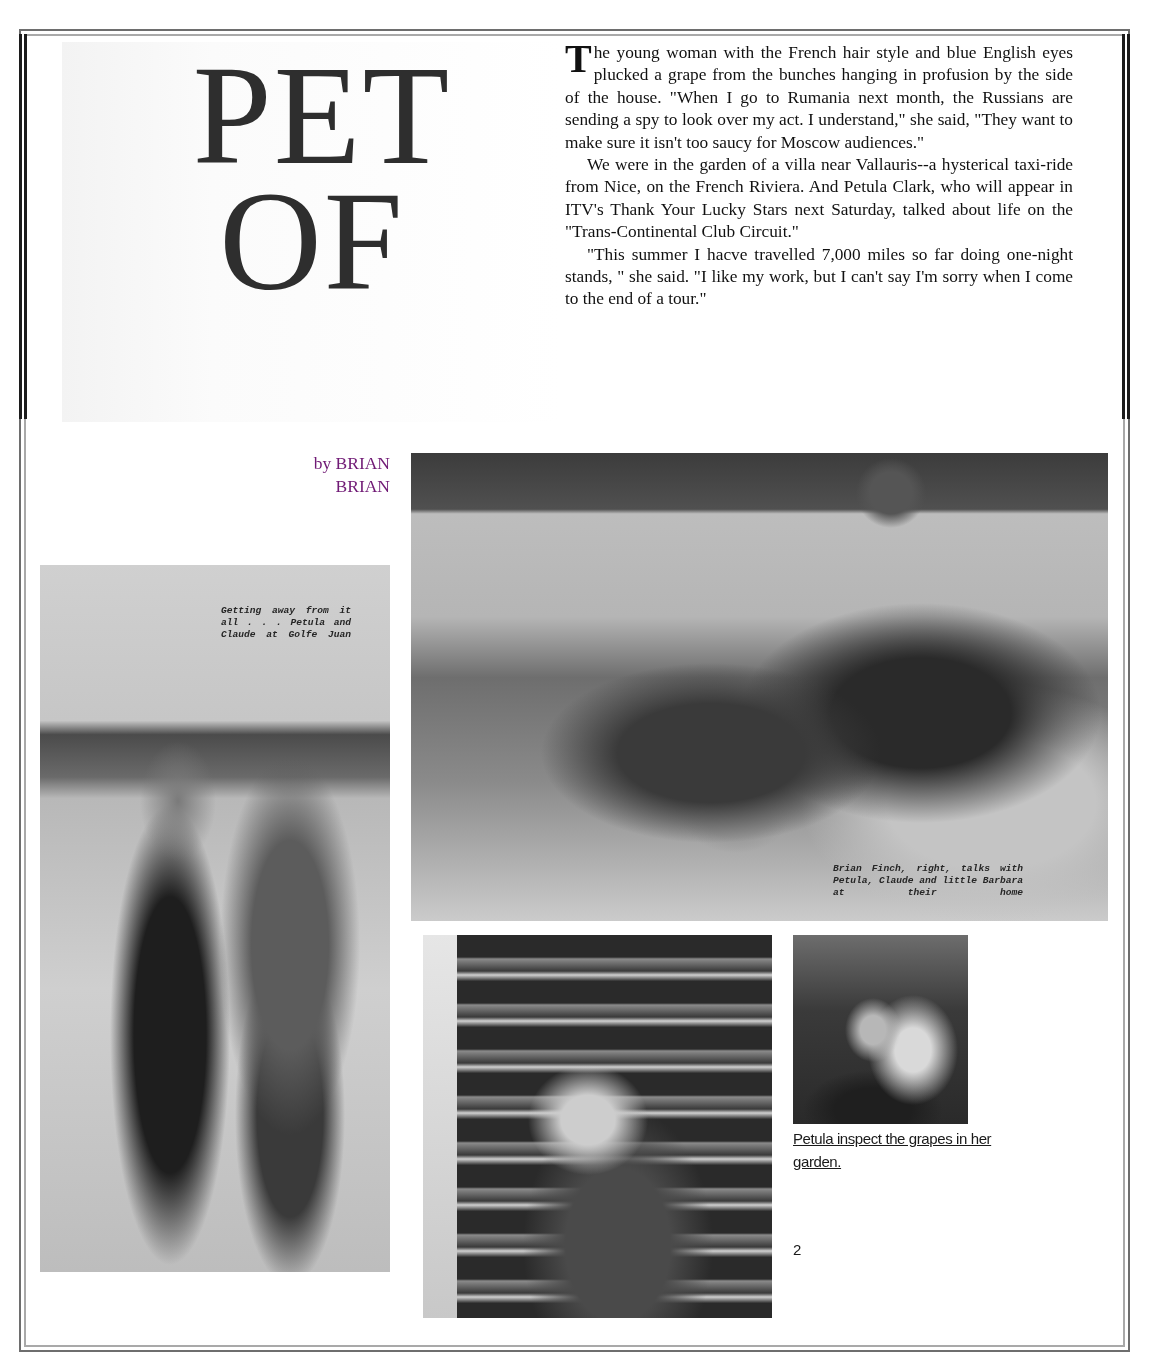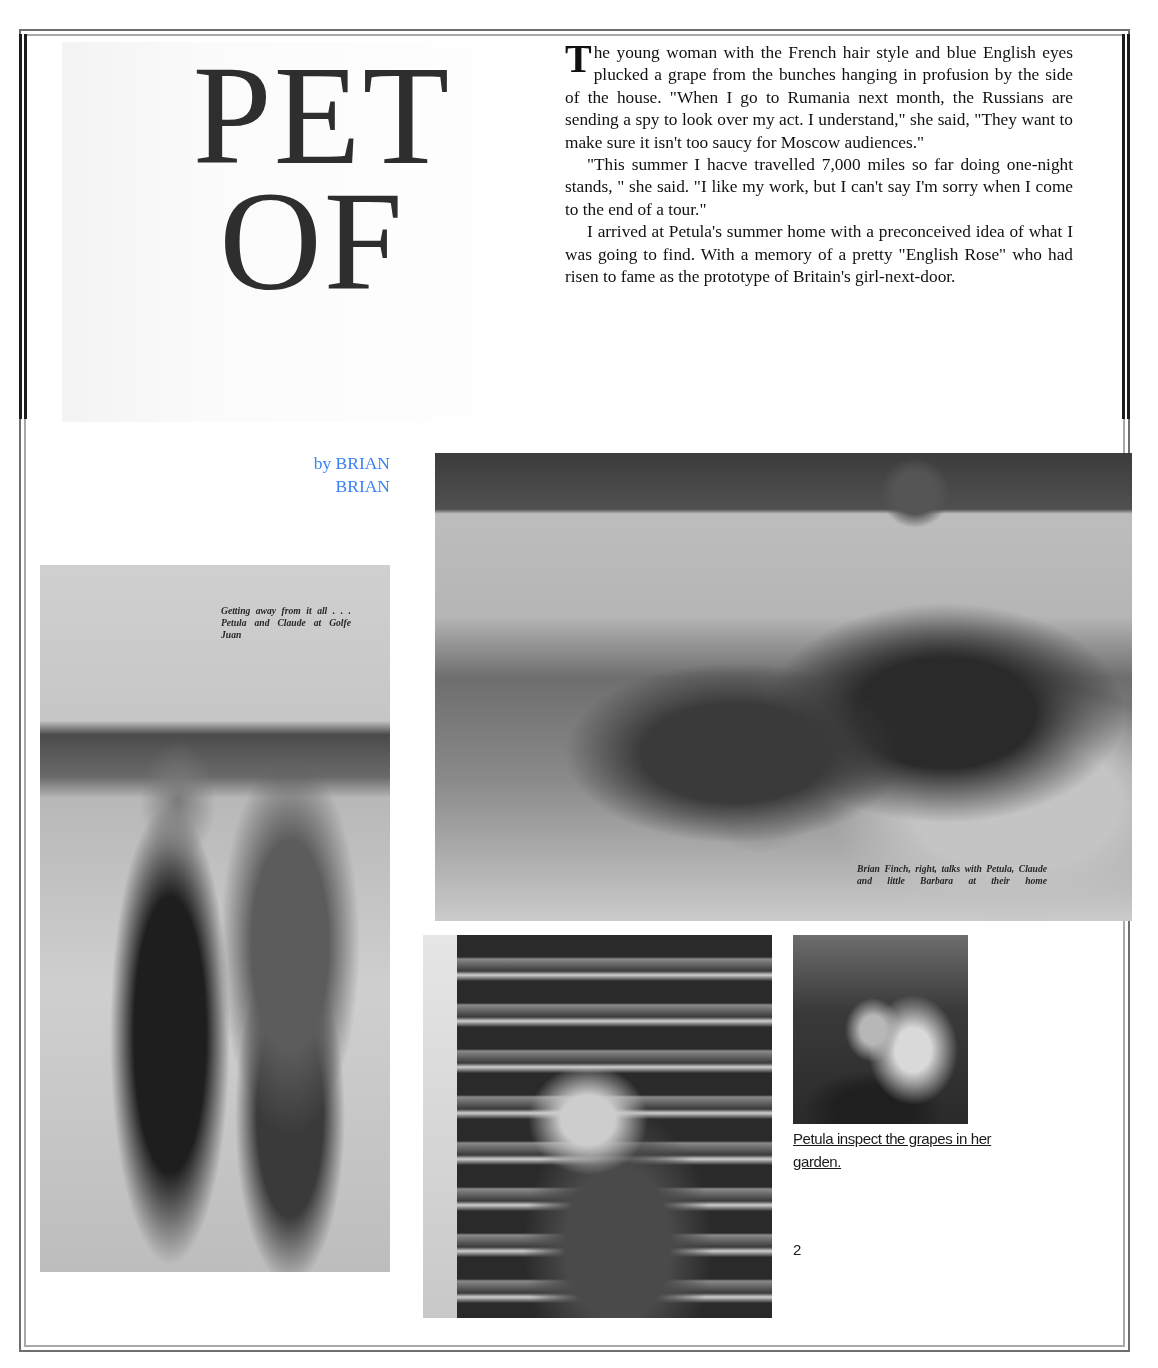--- a/index.html
+++ b/index.html
@@ -17,54 +17,54 @@
   .hl-pet { top: 2px; font-size: 142px; letter-spacing: 2px; padding-left: 10px; }
   .hl-of { top: 128px; font-size: 142px; letter-spacing: 2px; padding-left: 0px; }
   .hl-paris { top: 256px; font-size: 148px; letter-spacing: 1px; padding-left: 20px; }
 
   
   .article { position: absolute; left: 565px; top: 42px; width: 508px; font-family: "Liberation Serif", serif; font-size: 17.3px; line-height: 22.4px; text-align: justify; color: #111; }
   .article p { margin: 0; }
   .article p.indent { text-indent: 22px; }
   .dropcap { font-size: 40px; font-weight: bold; line-height: 30px; float: left; margin: 2px 2px 0 0; }
 
-  .byline { position: absolute; left: 292px; top: 452px; width: 98px; text-align: right; font-family: "Liberation Serif", serif; font-size: 17.5px; line-height: 23px; color: #3b82f6; }
+  .byline { position: absolute; left: 292px; top: 452px; width: 98px; text-align: right; font-family: "Liberation Serif", serif; font-size: 17.5px; line-height: 23px; color: #701a75; }
 
   
   .photo { position: absolute; overflow: hidden; }
   .photo-beach { left: 40px; top: 565px; width: 350px; height: 707px;
     background:
       radial-gradient(ellipse 38px 60px at 138px 236px, #7a7a7a 0%, rgba(122,122,122,0) 100%),
       radial-gradient(ellipse 60px 230px at 130px 470px, #1e1e1e 60%, rgba(30,30,30,0) 100%),
       radial-gradient(ellipse 70px 190px at 250px 380px, #5c5c5c 55%, rgba(92,92,92,0) 100%),
       radial-gradient(ellipse 55px 170px at 250px 550px, #3a3a3a 60%, rgba(58,58,58,0) 100%),
       linear-gradient(180deg, #d0d0d0 0%, #c6c6c6 22%, #4b4b4b 24%, #6a6a6a 30%, #b8b8b8 33%, #cfcfcf 60%, #bdbdbd 100%); }
   .photo-living { left: 411px; top: 453px; width: 697px; height: 468px;
     background:
       radial-gradient(ellipse 170px 90px at 300px 300px, #3a3a3a 55%, rgba(58,58,58,0) 100%),
       radial-gradient(ellipse 180px 110px at 510px 260px, #2a2a2a 50%, rgba(42,42,42,0) 100%),
       radial-gradient(ellipse 190px 120px at 580px 350px, #c4c4c4 55%, rgba(196,196,196,0) 100%),
       radial-gradient(ellipse 55px 40px at 325px 360px, #9a9a9a 60%, rgba(154,154,154,0) 100%),
       radial-gradient(ellipse 35px 35px at 480px 40px, #555 60%, rgba(85,85,85,0) 100%),
-      linear-gradient(180deg, #3c3c3c 0%, #505050 12%, #bdbdbd 13%, #b5b5b5 35%, #6e6e6e 48%, #8a8a8a 70%, #cbcbcb 100%); margin-left: 24px; }
+      linear-gradient(180deg, #3c3c3c 0%, #505050 12%, #bdbdbd 13%, #b5b5b5 35%, #6e6e6e 48%, #8a8a8a 70%, #cbcbcb 100%); }
   .photo-shoes { left: 423px; top: 935px; width: 349px; height: 383px;
     background:
       radial-gradient(ellipse 60px 55px at 165px 185px, #cdcdcd 45%, rgba(205,205,205,0) 100%),
       radial-gradient(ellipse 95px 140px at 195px 310px, #4a4a4a 55%, rgba(74,74,74,0) 100%),
       repeating-linear-gradient(180deg, #2a2a2a 0px, #2a2a2a 22px, #8a8a8a 24px, #3a3a3a 36px, #d0d0d0 40px, #2f2f2f 46px),
       #3a3a3a; }
   .photo-shoes::before { content: ""; position: absolute; left: 0; top: 0; width: 34px; height: 100%; background: linear-gradient(180deg, #e6e6e6, #d4d4d4 60%, #c8c8c8); }
   .photo-grapes { left: 793px; top: 935px; width: 175px; height: 189px;
     background:
       radial-gradient(ellipse 28px 32px at 80px 95px, #b7b7b7 45%, rgba(183,183,183,0) 100%),
       radial-gradient(ellipse 45px 55px at 120px 115px, #d9d9d9 40%, rgba(217,217,217,0) 100%),
       radial-gradient(ellipse 70px 40px at 80px 175px, #1f1f1f 55%, rgba(31,31,31,0) 100%),
       linear-gradient(180deg, #6d6d6d 0%, #3a3a3a 40%, #2a2a2a 100%); }
 
-  .photo-caption { position: absolute; font-family: Liberation Serif, serif; font-weight: bold; font-style: italic; color: #262626; font-size: 9.6px; line-height: 12px; text-align: justify; text-align-last: justify; }
+  .photo-caption { position: absolute; font-family: Liberation Mono, monospace; font-weight: bold; font-style: italic; color: #262626; font-size: 9.6px; line-height: 12px; text-align: justify; text-align-last: justify; }
   .cap-beach { left: 181px; top: 40px; width: 130px; }
   .cap-living { left: 422px; top: 410px; width: 190px; }
 
   .caption { position: absolute; font-family: "Liberation Sans", sans-serif; font-size: 15px; line-height: 23px; color: #1a1a1a; letter-spacing: -0.4px; }
   .cap-grapes { left: 793px; top: 1127px; width: 220px; text-decoration: underline; }
   .cap-shopping { left: 793px; top: 1238px; width: 230px; }
 </style>
 </head>
 <body>
 
@@ -75,22 +75,22 @@
 <div class="dark-bar" style="left:1122px;"></div>
 <div class="dark-bar" style="left:1127px;"></div>
 
 <div class="headline">
   <div class="headline-line hl-of">OF</div>
   <div class="headline-line hl-pet">PET</div>
 </div>
 
 <div class="article">
   <p><span class="dropcap">T</span><span>he young woman with the French hair style and blue English eyes plucked a grape from the bunches hanging in profusion by the side of the house. "When I go to Rumania next month, the Russians are sending a spy to look over my act. I understand," she said, "They want to make sure it isn't too saucy for Moscow audiences."</span></p>
+  <p class="indent">We were in the garden of a villa near Vallauris--a hysterical taxi-ride from Nice, on the French Riviera. And Petula Clark, who will appear in ITV's Thank Your Lucky Stars next Saturday, talked about life on the "Trans-Continental Club Circuit."</p>
   <p class="indent">"This summer I hacve travelled 7,000 miles so far doing one-night stands, " she said. "I like my work, but I can't say I'm sorry when I come to the end of a tour."</p>
-  <p class="indent">I arrived at Petula's summer home with a preconceived idea of what I was going to find. With a memory of a pretty "English Rose" who had risen to fame as the prototype of Britain's girl-next-door.</p>
 </div>
 
 <div class="byline">
   <div>by BRIAN</div>
   <div>BRIAN</div>
 </div>
 
 <div class="photo photo-beach" title="Petula and Claude walking on the beach">
   <div class="photo-caption cap-beach">Getting away from it all . . . Petula and Claude at Golfe Juan</div>
 </div>

